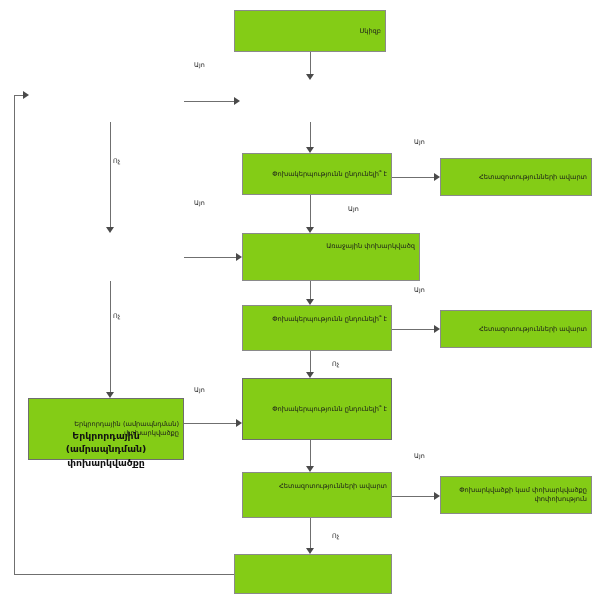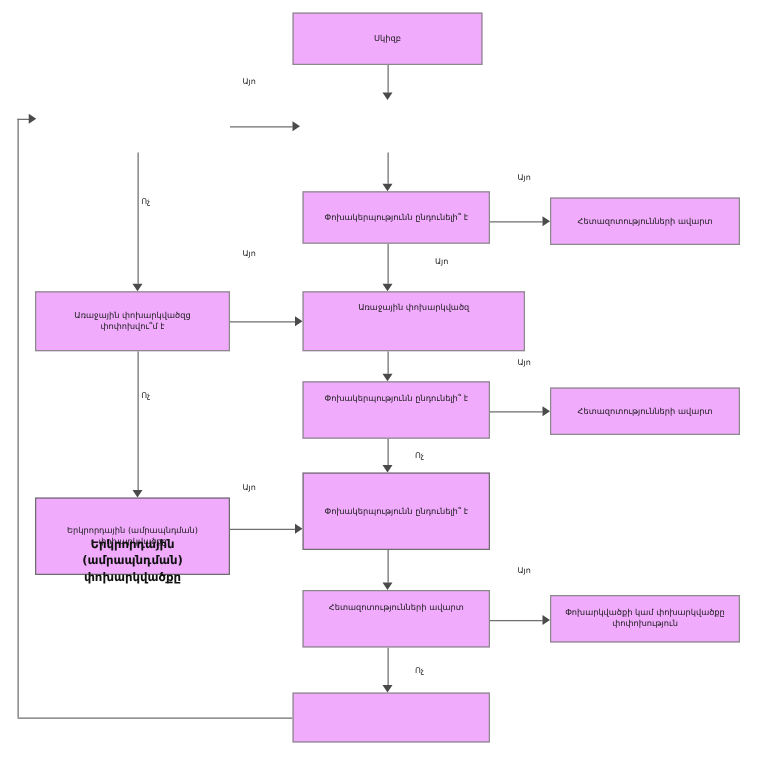--- a/index.html
+++ b/index.html
@@ -14,25 +14,25 @@
     position: relative;
     width: 610px;
     height: 612px;
     background: #ffffff;
     overflow: hidden;
   }
   .node {
     position: absolute;
     box-sizing: border-box;
     border: 1px solid #8a8a8a;
-    background: #f0abfc;
+    background: #84cc16;
     display: flex;
     align-items: center;
     justify-content: center;
-    text-align: center;
+    text-align: right;
     color: #1a1a1a;
     font-size: 6.6px;
     line-height: 1.35;
     padding: 2px 4px;
   }
   .node .txt {
     display: block;
     width: 100%;
     white-space: pre-line;
   }
@@ -154,24 +154,20 @@
 
 
   <div class="node" style="left:242px; top:153px; width:150px; height:42px;">
     <span class="txt">Փոխակերպությունն ընդունելի՞ է</span>
   </div>
 
   <div class="node" style="left:440px; top:158px; width:152px; height:38px;">
     <span class="txt">Հետազոտությունների ավարտ</span>
   </div>
 
-  <div class="node" style="left:28px; top:233px; width:156px; height:48px;">
-    <span class="txt">Առաջային փոխարկվածզց
-փոփոխվու՞մ է</span>
-  </div>
 
   <div class="node" style="left:242px; top:233px; width:178px; height:48px; align-items:flex-start; padding-top:8px;">
     <span class="txt">Առաջային փոխարկվածզ</span>
   </div>
 
   <div class="node" style="left:242px; top:305px; width:150px; height:46px; align-items:flex-start; padding-top:9px;">
     <span class="txt">Փոխակերպությունն ընդունելի՞ է</span>
   </div>
 
   <div class="node" style="left:440px; top:310px; width:152px; height:38px;">

